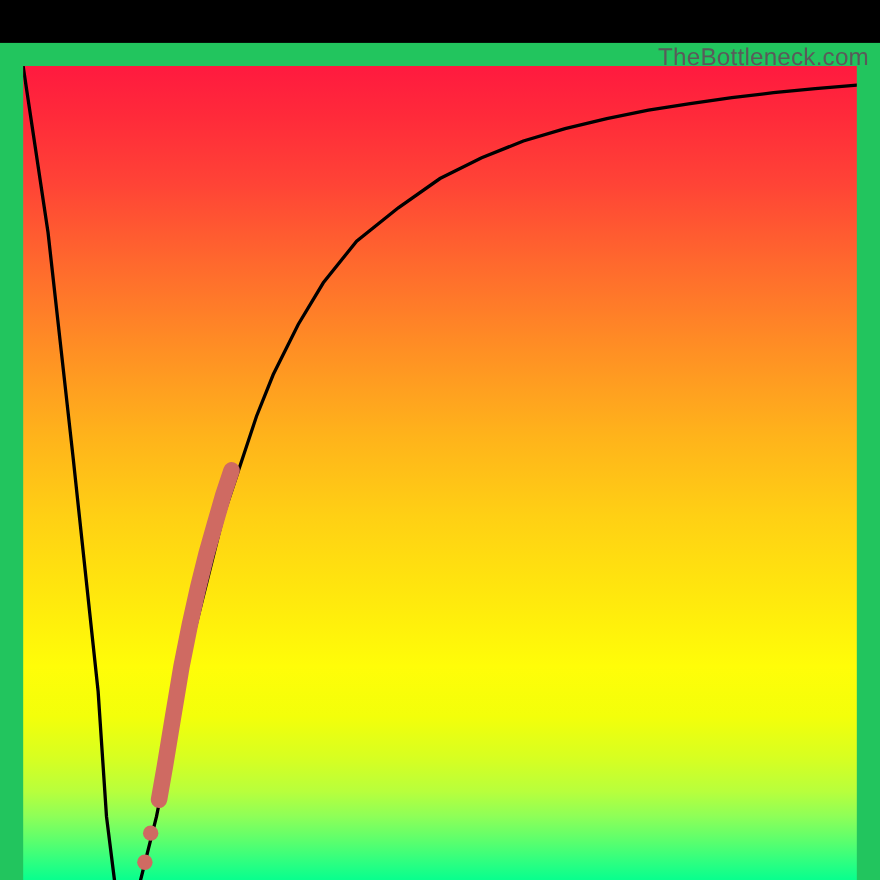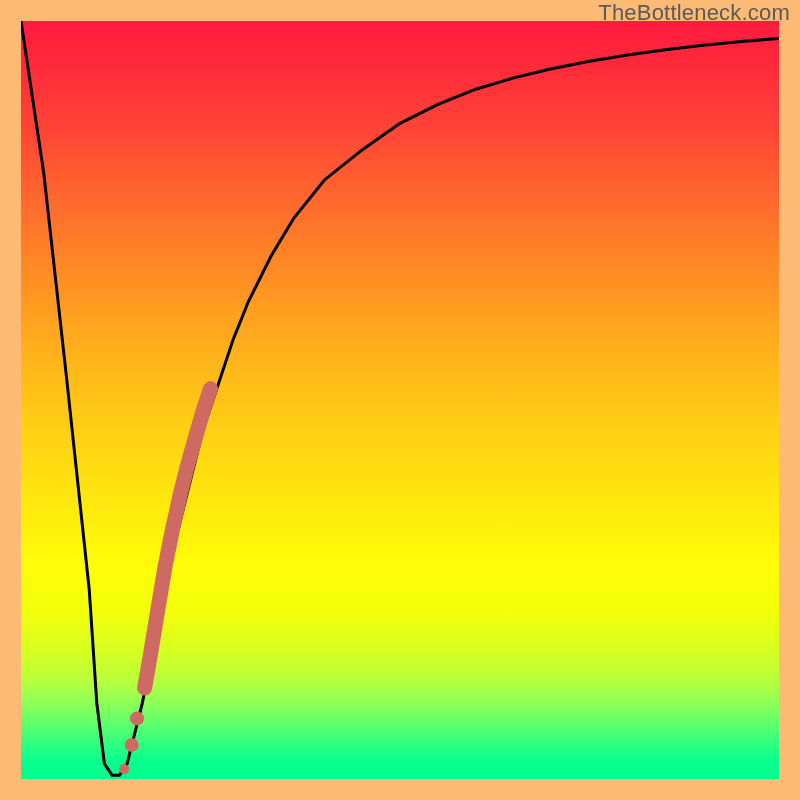--- a/index.html
+++ b/index.html
@@ -7,21 +7,22 @@
     padding: 0;
     width: 800px;
     height: 800px;
     overflow: hidden;
     background: #000;
     font-family: Arial, Helvetica, sans-serif;
   }
   .frame {
     position: absolute;
     inset: 0;
-    background: #fdba74;
+    background: #22c55e;
+    margin-top: 39px;
   }
   .plot {
     position: absolute;
     left: 21px;
     top: 21px;
     width: 758px;
     height: 758px;
     overflow: hidden;
   }
   .grad {

